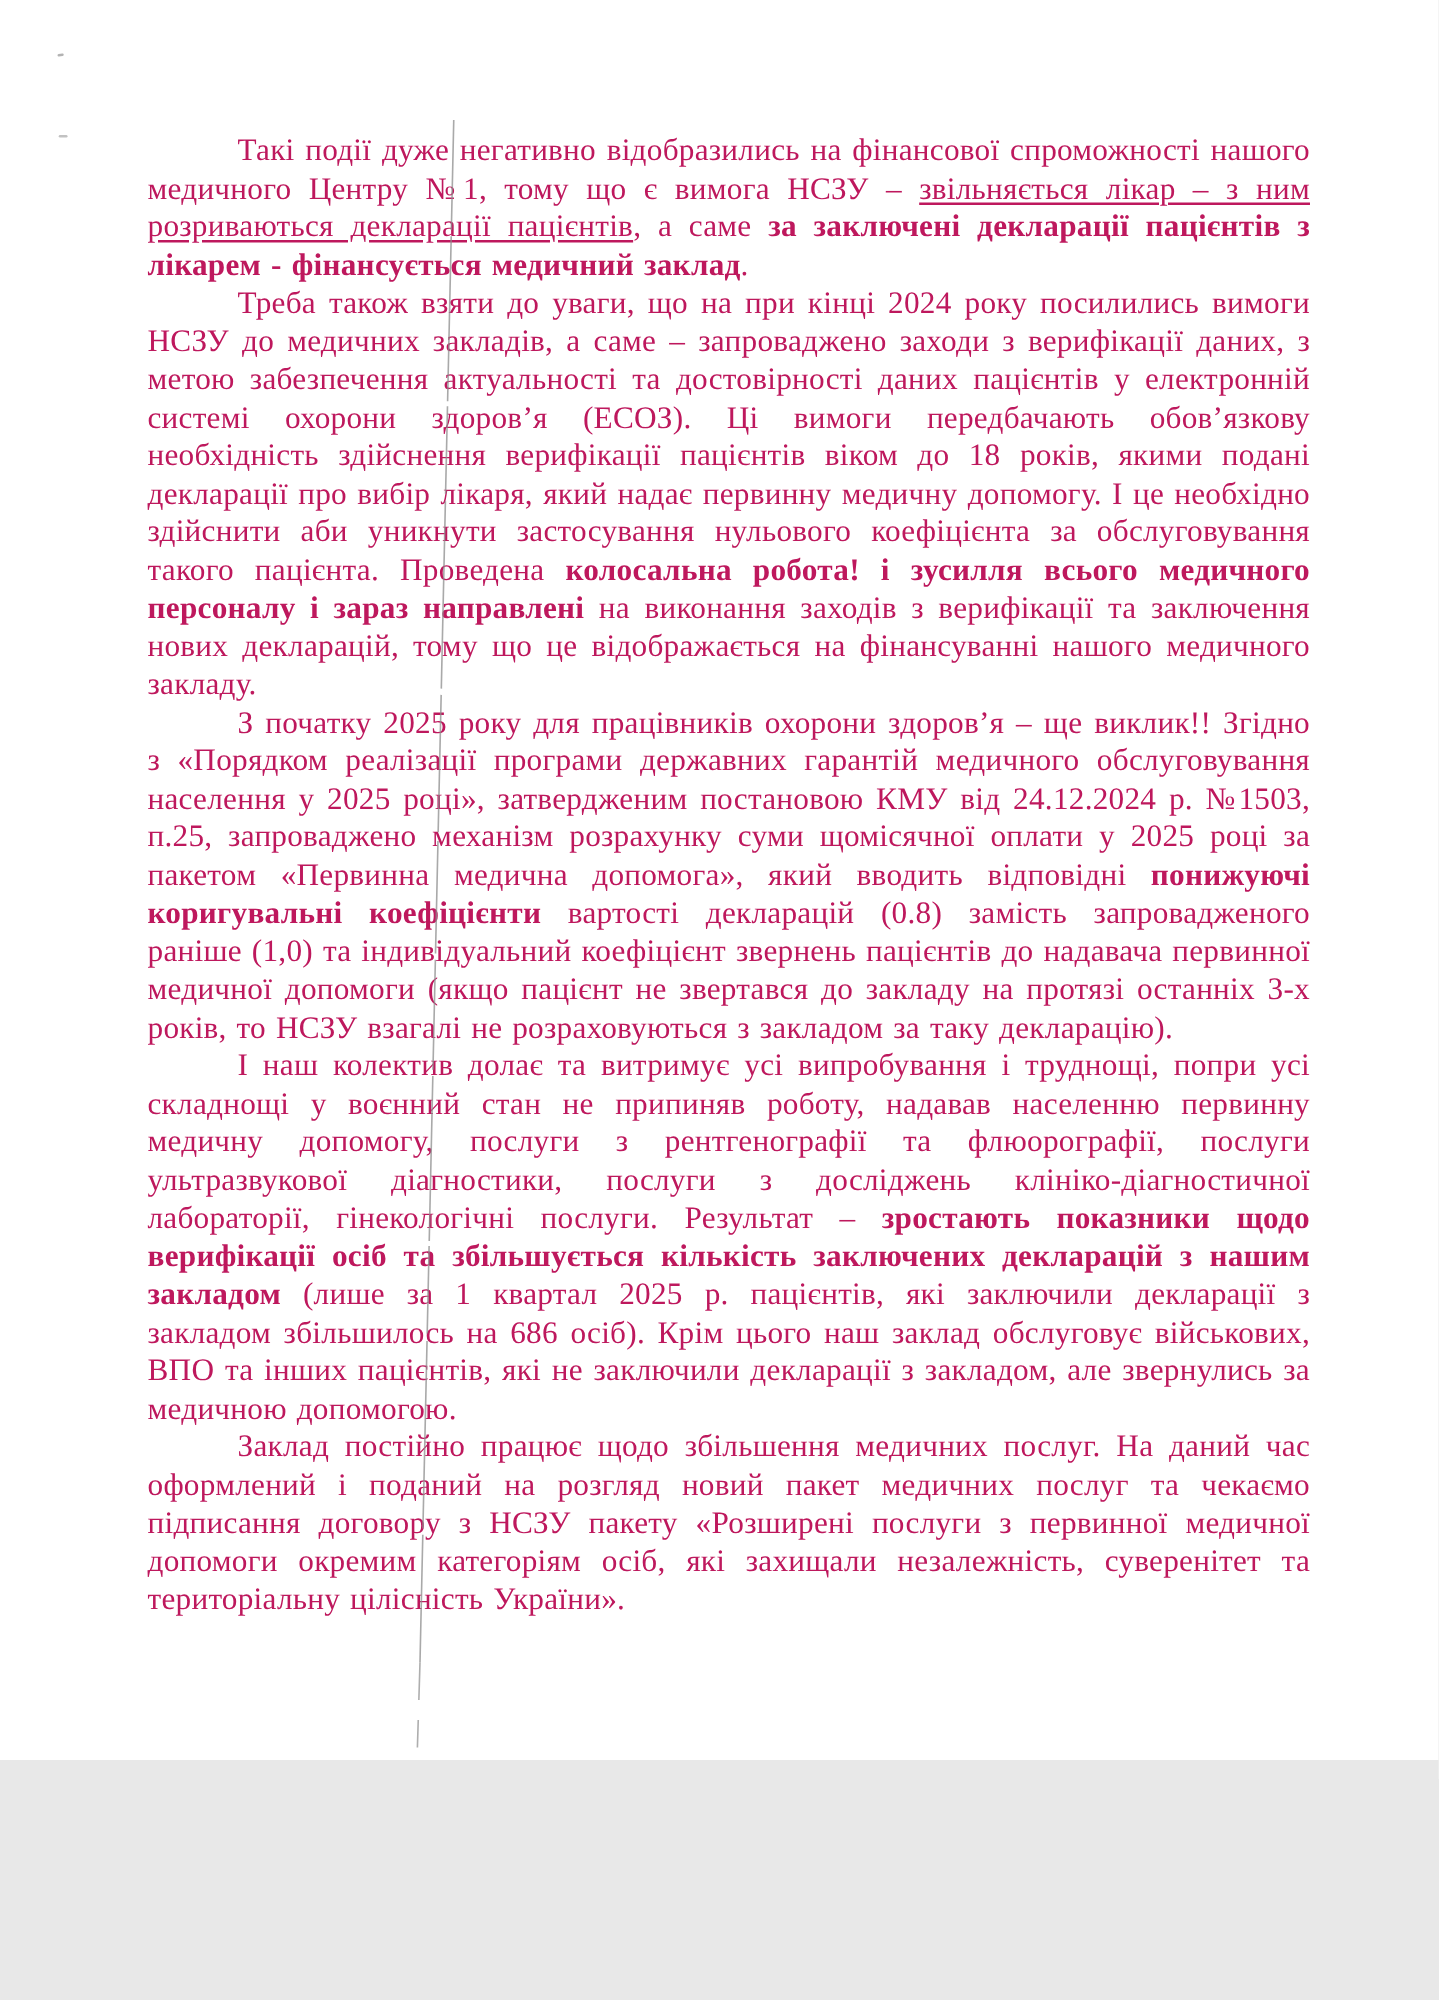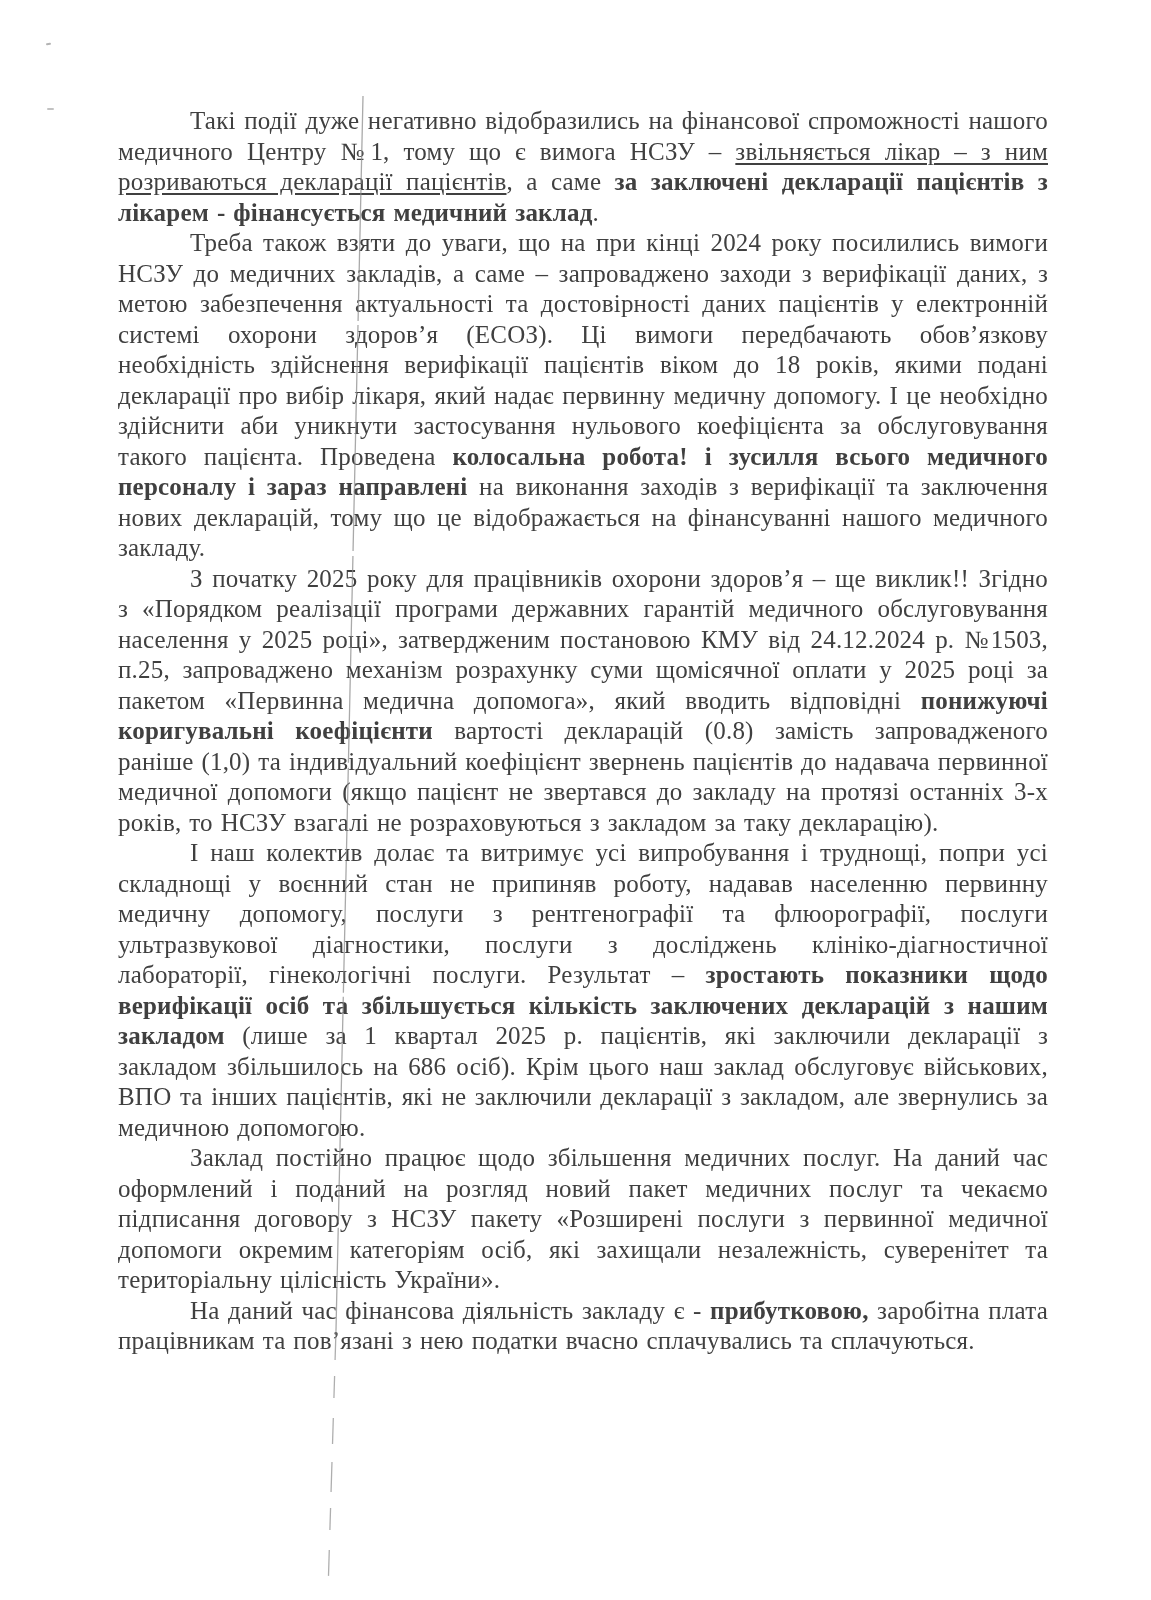--- a/index.html
+++ b/index.html
@@ -1,23 +1,23 @@
 <!DOCTYPE html>
 <html><head>
 <meta charset="utf-8">
 <style>
   html, body { margin: 0; padding: 0; background: #e8e8e8; }
   .page {
     position: relative;
     width: 1151px;
-    height: 1600px;
+    height: 1408px;
     background: #ffffff;
     overflow: hidden;
     font-family: "Liberation Serif", "DejaVu Serif", serif;
-    color: #404040;
+    color: #be185d;
   }
   .doc-body {
     position: absolute;
     left: 118px;
     top: 106px;
     width: 930px;
   }
   .para {
     margin: 0;
     padding: 0;
@@ -52,21 +52,20 @@
 
   <div class="speck speck-1"></div>
   <div class="speck speck-2"></div>
 
   <div class="doc-body">
       <p class="para"><span class="run-normal">Такі події дуже негативно відобразились на фінансової спроможності нашого медичного  Центру №1, тому що є вимога НСЗУ – </span><span class="run-underline">звільняється лікар – з ним розриваються декларації пацієнтів</span><span class="run-normal">, а саме </span><span class="run-bold">за заключені декларації пацієнтів з лікарем - фінансується медичний заклад</span><span class="run-normal">.</span></p>
       <p class="para"><span class="run-normal">Треба також взяти до уваги, що на при кінці 2024 року посилились вимоги НСЗУ до медичних закладів, а саме – запроваджено заходи з верифікації даних, з метою забезпечення актуальності та достовірності даних пацієнтів у електронній системі охорони здоров’я (ЕСОЗ). Ці вимоги передбачають обов’язкову необхідність  здійснення верифікації пацієнтів віком до 18 років, якими подані декларації про вибір лікаря, який надає первинну медичну допомогу. І це необхідно здійснити аби уникнути застосування нульового коефіцієнта за обслуговування такого пацієнта. Проведена </span><span class="run-bold">колосальна робота! і зусилля всього медичного персоналу і зараз направлені</span><span class="run-normal">  на виконання заходів з верифікації та заключення нових декларацій, тому що це відображається на фінансуванні нашого медичного закладу.</span></p>
       <p class="para"><span class="run-normal">З початку 2025 року для працівників охорони здоров’я – ще виклик!! Згідно з «Порядком реалізації програми державних гарантій медичного обслуговування населення у 2025 році», затвердженим постановою КМУ від 24.12.2024 р. №1503, п.25, запроваджено механізм розрахунку суми щомісячної оплати у 2025 році за пакетом «Первинна медична допомога», який вводить відповідні  </span><span class="run-bold">понижуючі коригувальні коефіцієнти</span><span class="run-normal"> вартості декларацій (0.8) замість запровадженого раніше (1,0) та  індивідуальний коефіцієнт звернень пацієнтів до надавача первинної медичної допомоги (якщо пацієнт не звертався до закладу на протязі останніх 3-х років, то НСЗУ взагалі не розраховуються з закладом за таку декларацію).</span></p>
       <p class="para"><span class="run-normal">І наш колектив долає та витримує усі випробування і труднощі, попри усі складнощі у воєнний  стан не припиняв роботу, надавав населенню первинну медичну допомогу, послуги з рентгенографії та флюорографії, послуги ультразвукової діагностики, послуги з досліджень клініко-діагностичної лабораторії, гінекологічні послуги. Результат – </span><span class="run-bold">зростають показники щодо верифікації осіб та збільшується кількість заключених  декларацій  з нашим закладом</span><span class="run-normal"> (лише за 1 квартал 2025 р.  пацієнтів, які заключили декларації з закладом збільшилось на 686 осіб).  Крім цього наш заклад  обслуговує військових, ВПО та інших пацієнтів, які не заключили декларації з закладом, але звернулись за медичною допомогою.</span></p>
       <p class="para"><span class="run-normal">Заклад постійно працює щодо збільшення медичних послуг. На даний час оформлений і поданий на розгляд новий пакет медичних послуг та чекаємо підписання договору з НСЗУ  пакету «Розширені послуги з первинної медичної допомоги окремим категоріям осіб, які захищали незалежність, суверенітет та територіальну цілісність України».</span></p>
-      <p class="para"><span class="run-normal">На даний час фінансова діяльність закладу є -  </span><span class="run-bold">прибутковою,</span><span class="run-normal"> заробітна плата працівникам та пов’язані з нею податки вчасно сплачувались та сплачуються.</span></p>
     </div>
 
   <svg class="crease-svg" viewBox="0 0 1151 1600" xmlns="http://www.w3.org/2000/svg">
     <line x1="363" y1="96" x2="336" y2="1330" stroke-width="1.3" opacity="0.75" stroke-dasharray="88 5 132 4 70 6 150 5 110 7 90 5" stroke="#8d8d8d"></line>
     <line x1="336" y1="1330" x2="328" y2="1592" stroke-width="1.3" opacity="0.7" stroke-dasharray="30 16 22 20 26 18" stroke="#8d8d8d"></line>
   </svg>
 
 </div>
 
 </body></html>

